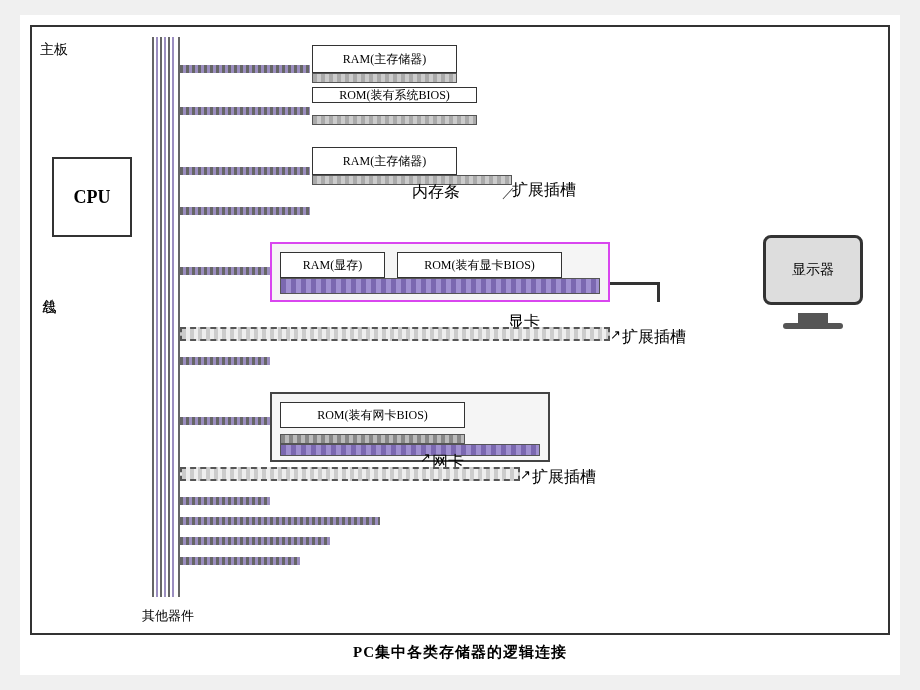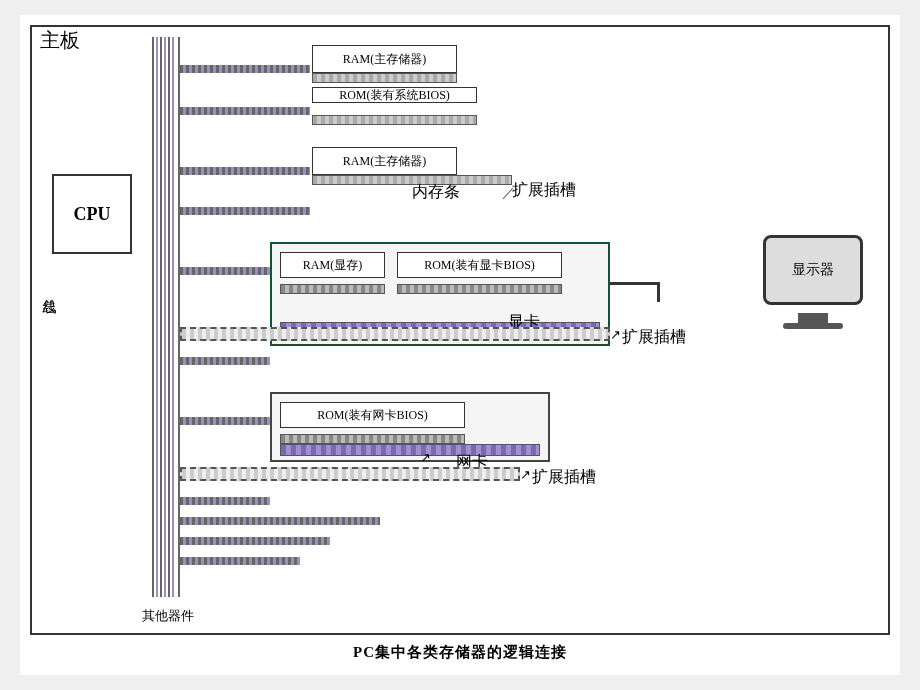--- a/index.html
+++ b/index.html
@@ -24,43 +24,43 @@
     .diagram-area {
       width: 860px;
       height: 610px;
       position: relative;
       border: 2px solid #333;
       background: white;
     }
     
     .label-mainboard {
       position: absolute;
-      top: 0;
+      top: 14px;
       left: 8px;
-      font-size: 20px;
+      font-size: 14px;
     }
     .label-bus {
       position: absolute;
       top: 260px;
       left: 8px;
       font-size: 14px;
       writing-mode: vertical-rl;
       text-orientation: upright;
       letter-spacing: 2px;
     }
     .label-other {
       position: absolute;
       bottom: 8px;
       left: 110px;
       font-size: 13px;
     }
     
     .cpu-box {
       position: absolute;
-      top: 147px;
+      top: 130px;
       left: 20px;
       width: 80px;
       height: 80px;
       border: 2px solid #333;
       display: flex;
       align-items: center;
       justify-content: center;
       font-size: 18px;
       font-weight: bold;
       background: white;
@@ -190,21 +190,21 @@
 
     <div style="position:absolute; top:157px; left:470px; font-size:13px; color:#333;">／</div>
     <div class="slot-label" style="top:153px; left:480px;">
       <span>扩展插槽</span>
     </div>
 
     <div style="position:absolute; top:180px; left:148px; width:130px; height:8px; background: repeating-linear-gradient(90deg, #666 0,#666 3px,#9b8ec0 3px,#9b8ec0 6px);"></div>
 
     <div style="position:absolute; top:240px; left:148px; width:90px; height:8px; background: repeating-linear-gradient(90deg, #666 0,#666 3px,#9b8ec0 3px,#9b8ec0 6px);"></div>
 
-    <div style="position:absolute; top:215px; left:238px; width:340px; height:104px; border:2px solid #14532d; background:#f5f5f5;">
+    <div style="position:absolute; top:215px; left:238px; width:340px; height:60px; border:2px solid #d946ef; background:#f5f5f5;">
 
       <div class="card" style="top:8px; left:8px; width:105px; height:26px; position:absolute;">
         <span>RAM(显存)</span>
       </div>
 
       <div class="card" style="top:8px; left:125px; width:165px; height:26px; position:absolute;">
         <span>ROM(装有显卡BIOS)</span>
       </div>
 
       <div style="position:absolute; top:40px; left:8px; width:105px; height:10px; background:repeating-linear-gradient(90deg,#888 0,#888 4px,#bbb 4px,#bbb 8px); border:1px solid #555;"></div>
@@ -229,21 +229,21 @@
     <div style="position:absolute; top:390px; left:148px; width:90px; height:8px; background: repeating-linear-gradient(90deg, #666 0,#666 3px,#9b8ec0 3px,#9b8ec0 6px);"></div>
 
     <div style="position:absolute; top:365px; left:238px; width:280px; height:70px; border:2px solid #444; background:#f5f5f5;">
       <div class="card" style="top:8px; left:8px; width:185px; height:26px; position:absolute;">
         <span>ROM(装有网卡BIOS)</span>
       </div>
       <div style="position:absolute; top:40px; left:8px; width:185px; height:10px; background:repeating-linear-gradient(90deg,#888 0,#888 4px,#bbb 4px,#bbb 8px); border:1px solid #555;"></div>
       <div style="position:absolute; bottom:4px; left:8px; right:8px; height:12px; background:repeating-linear-gradient(90deg,#7b68b0 0,#7b68b0 5px,#a090d0 5px,#a090d0 10px); border:1px solid #555;"></div>
     </div>
 
-    <div class="slot-label" style="top:425px; left:424px;">
+    <div class="slot-label" style="top:425px; left:400px;">
       <span>网卡</span>
     </div>
 
     <div style="position:absolute; top:423px; left:388px; font-size:13px;">↗</div>
 
     <div style="position:absolute; top:440px; left:148px; width:340px; height:14px; border:2px dashed #555; background:repeating-linear-gradient(90deg,#ccc 0,#ccc 4px,#eee 4px,#eee 8px);"></div>
     <div class="slot-label" style="top:440px; left:500px;">
       <span>扩展插槽</span>
     </div>
     <div style="position:absolute; top:440px; left:488px; font-size:13px;">↗</div>

